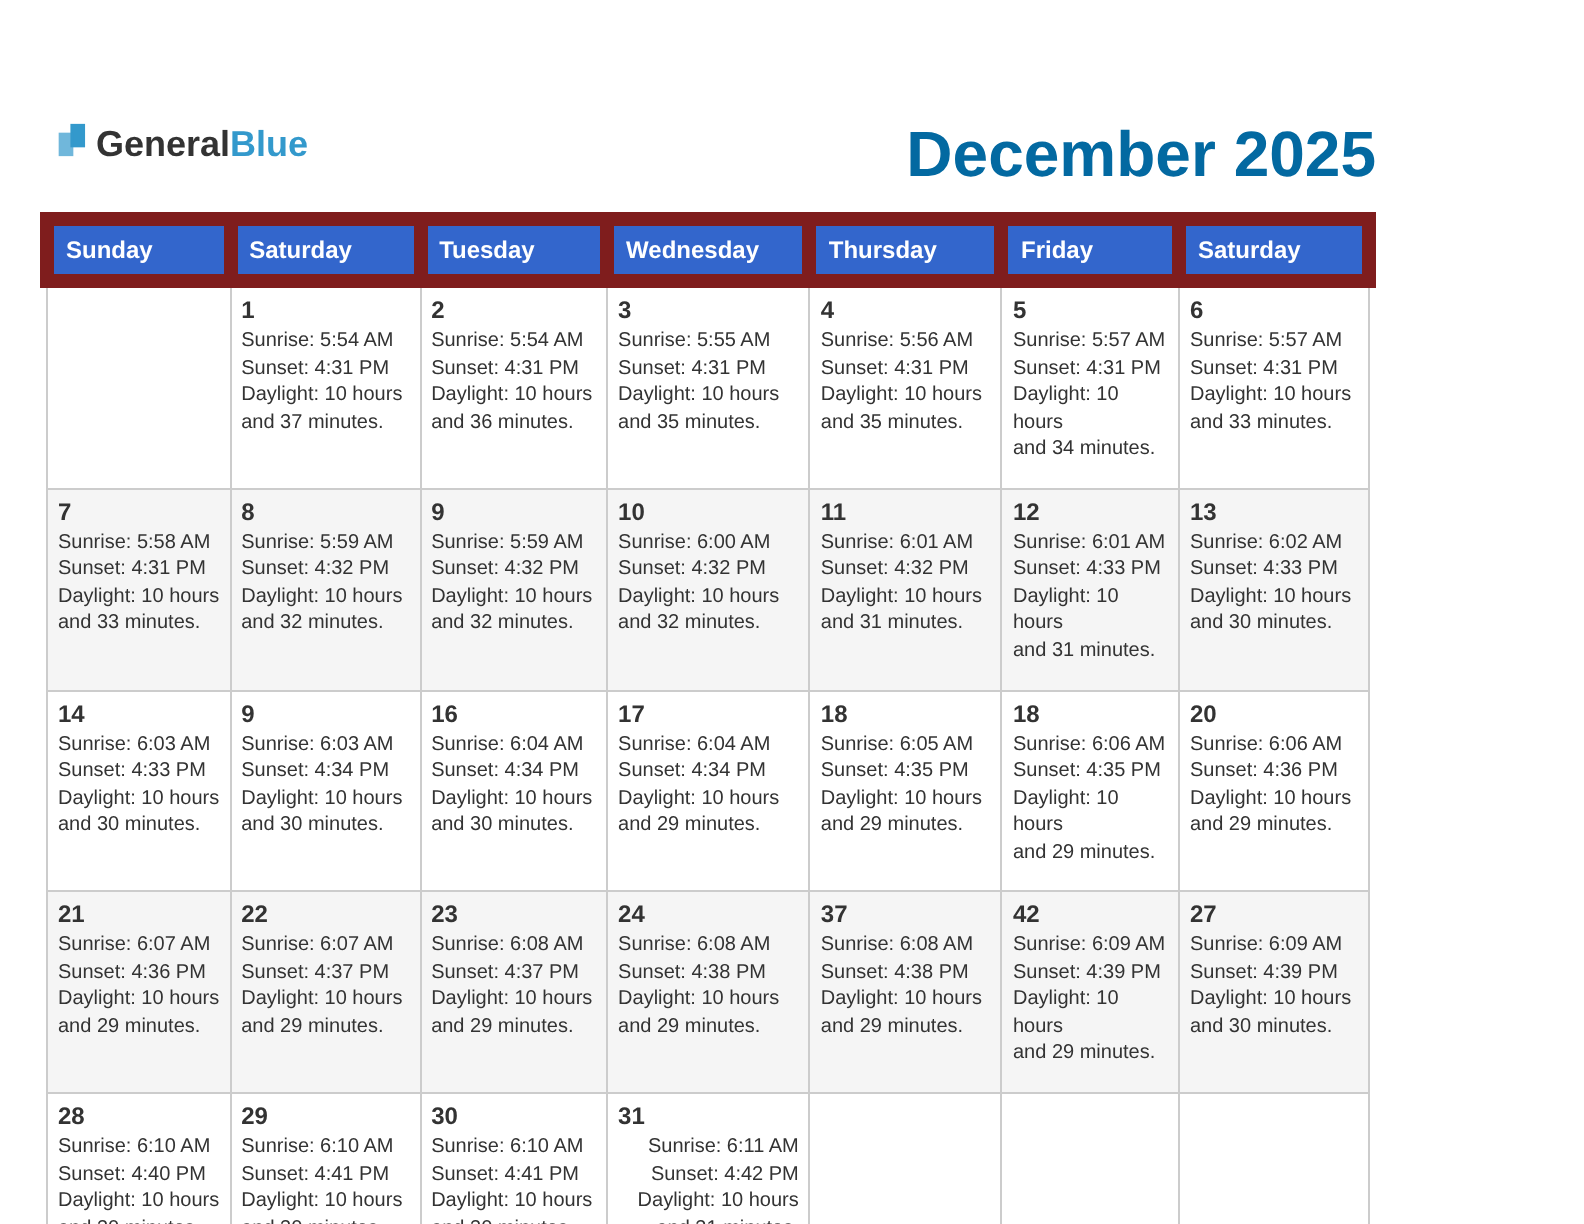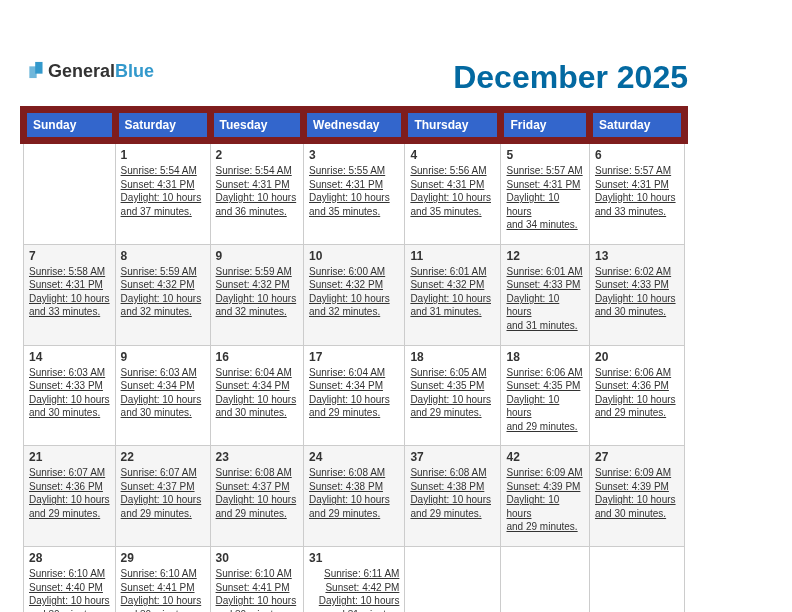--- a/index.html
+++ b/index.html
@@ -78,21 +78,20 @@
     .day-number {
       font-size: 12px;
       font-weight: bold;
       display: block;
       margin-bottom: 2px;
     }
     .day-info {
       font-size: 10px;
       color: #333;
       line-height: 1.35;
-      text-decoration: underline;
     }
     .empty-cell {
       background: #fff;
     }
     .row-shaded td {
       background-color: #f5f5f5;
     }
     .row-white td {
       background-color: #fff;
     }

